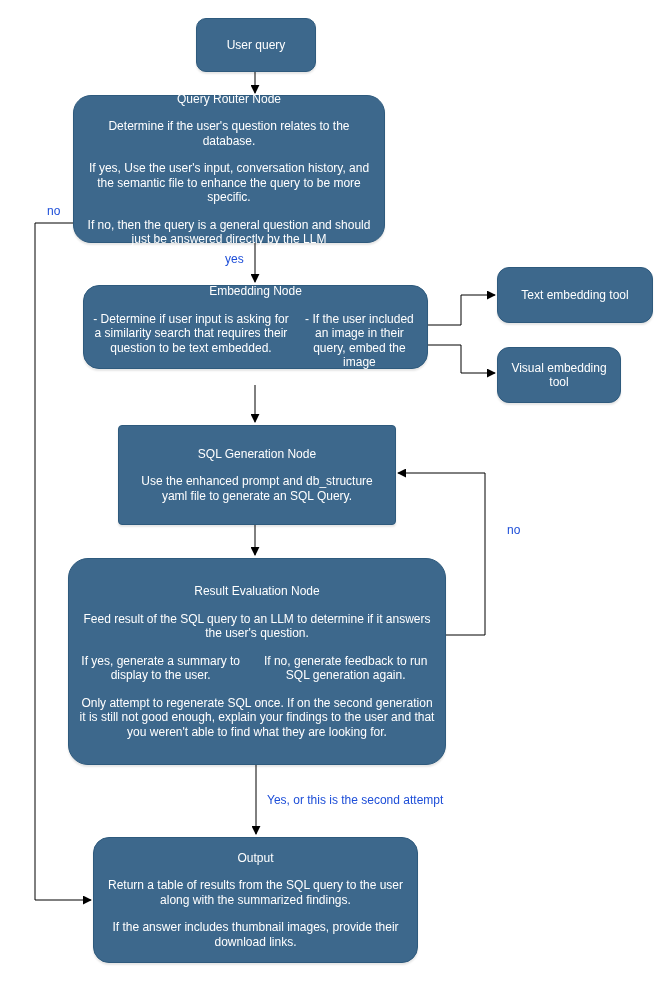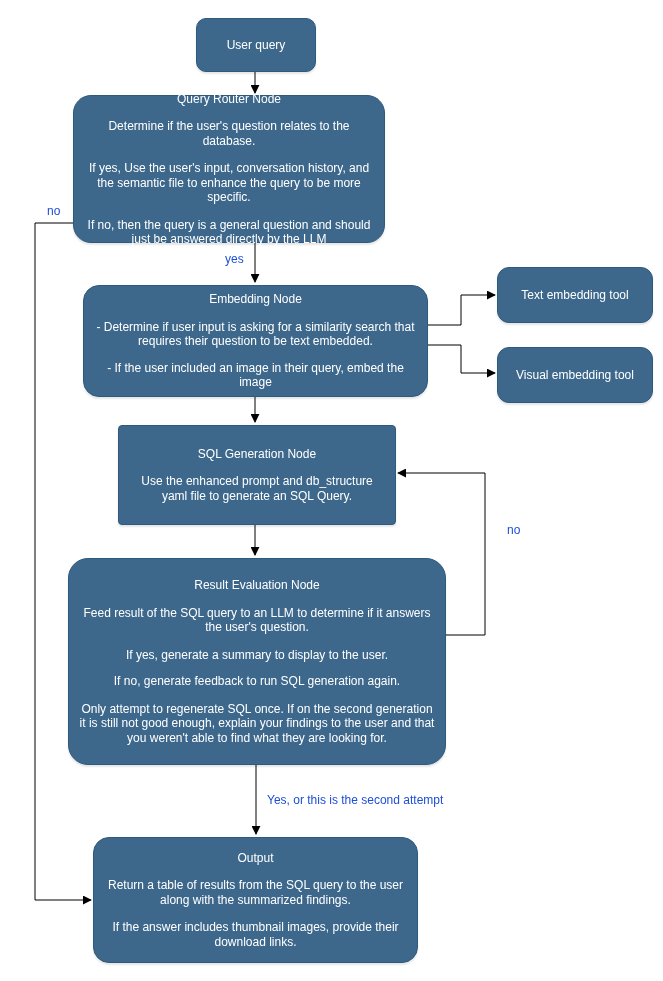--- a/index.html
+++ b/index.html
@@ -35,36 +35,36 @@
     flex-direction: column;
     justify-content: center;
     align-items: center;
     text-align: center;
     font-size: 12px;
     line-height: 14.5px;
     gap: 13px;
     padding: 6px 9px;
     box-shadow: 0 2px 2px rgba(0,0,0,0.10);
   }
-  .node .group { display: flex; flex-direction: column; gap: 12px; }
+  .node .group { display: flex; flex-direction: row; gap: 12px; }
   .edge-label {
     position: absolute;
     font-size: 12px;
     line-height: 14px;
     color: #1d4ed8;
     white-space: nowrap;
     background: var(--canvas);
     padding: 0 1px;
   }
   
   #n-user-query       { left: 188px; top: 18px;  width: 120px; height: 54px;  border-radius: 10px; }
   #n-query-router     { left: 65px;  top: 95px;  width: 312px; height: 148px; border-radius: 18px; }
-  #n-embedding        { left: 75px;  top: 285px; width: 345px; height: 112px; border-radius: 16px; }
+  #n-embedding        { left: 75px;  top: 285px; width: 345px; height: 84px; border-radius: 16px; }
   #n-text-embedding   { left: 489px; top: 267px; width: 156px; height: 56px;  border-radius: 12px; }
-  #n-visual-embedding { left: 489px; top: 347px; width: 156px; height: 56px;  border-radius: 12px; }
+  #n-visual-embedding { left: 489px; top: 347px; width: 124px; height: 56px;  border-radius: 12px; }
   #n-sql-generation   { left: 110px; top: 425px; width: 278px; height: 100px; border-radius: 4px; }
   #n-result-eval      { left: 60px;  top: 558px; width: 378px; height: 207px; border-radius: 20px; }
   #n-output           { left: 85px;  top: 837px; width: 325px; height: 126px; border-radius: 16px; }
   
   #lbl-yes        { left: 216px; top: 252px; }
   #lbl-no-left    { left: 38px;  top: 204px; }
   #lbl-no-right   { left: 498px; top: 523px; }
   #lbl-yes-second { left: 258px; top: 793px; }
 </style>
 </head>

